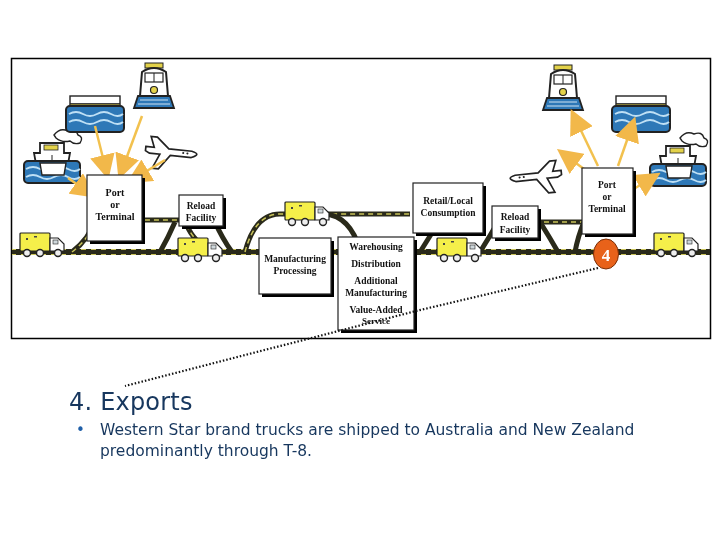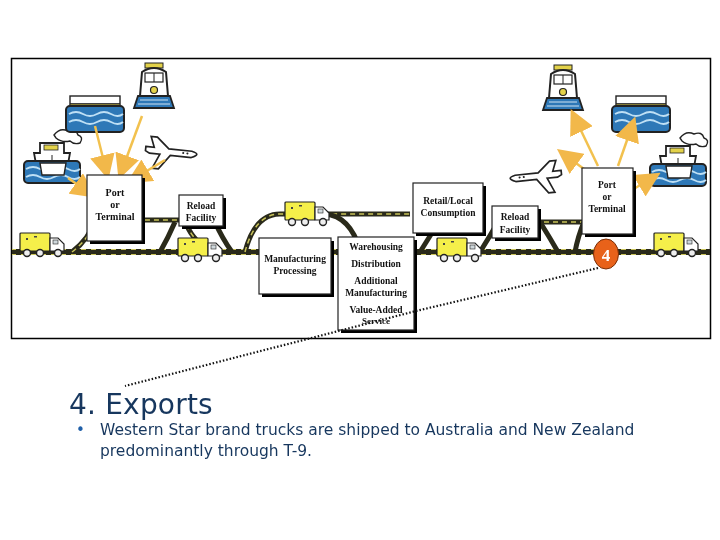--- a/index.html
+++ b/index.html
@@ -1,19 +1,19 @@
 <!DOCTYPE html>
 <html><head>
 <meta charset="utf-8">
 <style>
   html, body { margin:0; padding:0; background:#ffffff; }
   body { width:720px; height:540px; position:relative; overflow:hidden; font-family:"DejaVu Sans", sans-serif; }
   #diagram { position:absolute; left:0; top:0; width:720px; height:540px; }
   .box-text { font-family:"Liberation Serif", serif; font-weight:bold; fill:#111; }
-  .heading { position:absolute; left:69px; top:388px; font-size:28px; color:#17375e; font-family:"DejaVu Sans", sans-serif; letter-spacing:0.2px; }
+  .heading { position:absolute; left:69px; top:388px; font-size:24px; color:#17375e; font-family:"DejaVu Sans", sans-serif; letter-spacing:0.2px; }
   .bullet-wrap { position:absolute; left:76px; top:420px; width:600px; }
   .bullet-dot { position:absolute; left:0; top:1px; font-size:15px; color:#1f5fa8; }
   .bullet-text { position:absolute; left:24px; top:0; width:580px; font-size:15.5px; line-height:21px; color:#17375e; font-family:"DejaVu Sans", sans-serif; }
 </style>
 </head>
 <body>
 
 <svg id="diagram" viewBox="0 0 720 540">
   <defs>
     <marker id="ah" markerWidth="10" markerHeight="10" refX="6" refY="5" orient="auto">
@@ -210,14 +210,14 @@
 
   <g>
     <ellipse cx="606" cy="254" rx="12.5" ry="15" fill="#e8621a" stroke="#7a2e06" stroke-width="1"></ellipse>
     <text x="606" y="261" text-anchor="middle" font-size="17" font-weight="bold" fill="#fff" font-family="Liberation Serif, serif"><tspan>4</tspan></text>
   </g>
 </svg>
 
 <div class="heading">4. Exports</div>
 <div class="bullet-wrap">
   <span class="bullet-dot">•</span>
-  <div class="bullet-text">Western Star brand trucks are shipped to Australia and New Zealand predominantly through T-9.</div>
+  <div class="bullet-text">Western Star brand trucks are shipped to Australia and New Zealand predominantly through T-8.</div>
 </div>
 
 </body></html>

